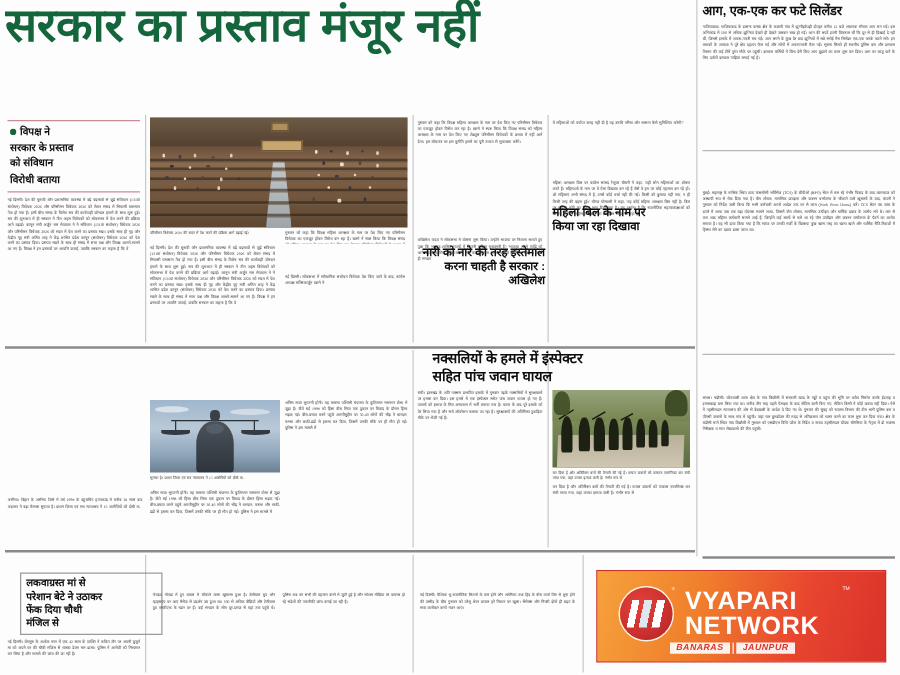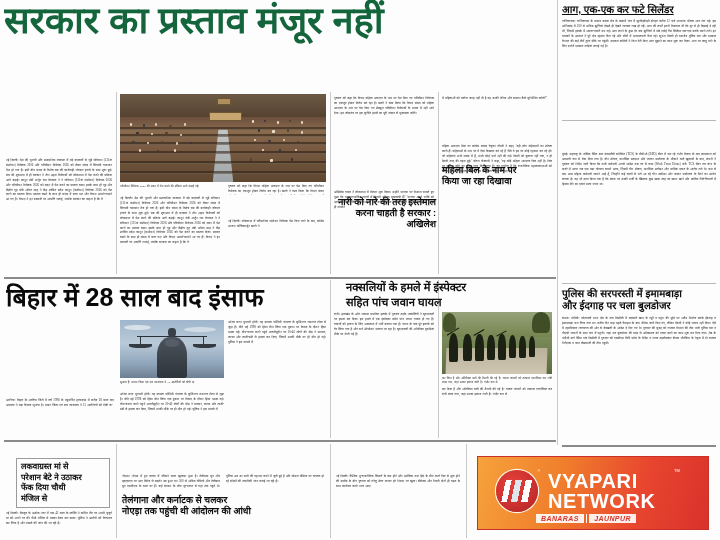--- a/index.html
+++ b/index.html
@@ -221,20 +221,26 @@
 
 <div id="page">
 
   <div class="mast-head">सरकार का प्रस्ताव मंजूर नहीं</div>
 
   <div class="vrule" style="left:557px; top:0px; height:445px;"></div>
   <div class="vrule" style="left:116px; top:92px; height:182px;"></div>
   <div class="vrule" style="left:330px; top:92px; height:182px;"></div>
   <div class="vrule" style="left:438px; top:92px; height:182px;"></div>
 
+  <div class="kicker-box" style="left:6px; top:96px; width:106px;">
+    <div class="kicker-line bullet">विपक्ष ने</div>
+    <div class="kicker-line">सरकार के प्रस्ताव</div>
+    <div class="kicker-line">को संविधान</div>
+    <div class="kicker-line">विरोधी बताया</div>
+  </div>
 
   <div class="body-copy" style="position:absolute; left:6px; top:158px; width:106px; height:115px;">नई दिल्ली। देश की चुनावी और प्रशासनिक व्यवस्था में बड़े बदलावों से जुड़े संविधान (131वां संशोधन) विधेयक 2026 और परिसीमन विधेयक 2026 को लेकर संसद में सियासी घमासान तेज हो गया है। इसी बीच संसद के विशेष सत्र की कार्यवाही जोरदार हंगामे के साथ शुरू हुई। सत्र की शुरुआत में ही सरकार ने तीन अहम विधेयकों को लोकसभा में पेश करने की प्रक्रिया आगे बढ़ाई। कानून मंत्री अर्जुन राम मेघवाल ने ने संविधान (131वां संशोधन) विधेयक 2026 और परिसीमन विधेयक 2026 को सदन में पेश करने का प्रस्ताव रखा। इसके साथ ही गृह और केंद्रीय गृह मंत्री अमित शाह ने केंद्र शासित प्रदेश कानून (संशोधन) विधेयक 2026 को पेश करने का प्रस्ताव दिया। प्रस्ताव रखने के साथ ही संसद में सत्ता पक्ष और विपक्ष आमने-सामने आ गए हैं। विपक्ष ने इन प्रस्तावों पर आपत्ति जताई, जबकि सरकार का कहना है कि वे</div>
 
   <div class="photo parl" style="left:120px; top:94px; width:206px; height:88px;">
     <div class="backwall"></div>
     <div class="podium" style="left:43%; top:20%; width:16%; height:11%;"></div>
     <div class="podium" style="left:47%; top:5%; width:7%; height:7%; background:#b08f5e;"></div>
     <div class="aisle" style="left:45%; top:40%; width:10%; height:60%; clip-path:polygon(28% 0,72% 0,100% 100%,0 100%);"></div>
     <div class="seatrow" style="top:38%"></div>
     <div class="seatrow" style="top:46%"></div>
@@ -291,21 +297,20 @@
   <div class="sub-head sh-9" style="position:absolute; left:334px; top:150px; width:102px;text-align:right;">नारी को नारे की तरह इस्तेमाल करना चाहती है सरकार : अखिलेश</div>
   <div class="body-copy" style="position:absolute; left:334px; top:190px; width:100px; height:84px;">अखिलेश यादव ने लोकसभा में बोलना शुरू किया। उन्होंने भाजपा पर निशाना साधते हुए पूछा कि भाजपा-शासित राज्यों में कितनी महिला मुख्यमंत्री हैं? 'भाजपा अपने एजेंडे को आगे बढ़ाने के लिए महिलाओं के नारे का इस्तेमाल करना चाहती है। जिस पार्टी ने अपने ही संगठन</div>
 
   <div class="body-copy" style="position:absolute; left:442px; top:96px; width:110px; height:20px;">में महिलाओं को पर्याप्त जगह नहीं दी है वह उनकी गरिमा और सम्मान कैसे सुनिश्चित करेगी?'</div>
   <div class="sub-head sh-9" style="position:absolute; left:442px; top:118px; width:112px; white-space:pre-line;">महिला बिल के नाम पर
 किया जा रहा दिखावा</div>
   <div class="body-copy" style="position:absolute; left:442px; top:144px; width:110px; height:128px;">महिला आरक्षण बिल पर कांग्रेस सांसद रेणुका चौधरी ने कहा, 'वही लोग महिलाओं का शोषण करते हैं। महिलाओं के नाम पर वे ऐसा दिखावा कर रहे हैं जैसे वे हम पर कोई एहसान कर रहे हों। जो महिलाएं अभी संसद में हैं, उनसे कोई चर्चा नहीं की गई। किसी को बुलाया नहीं गया, न ही किसी तरह की बहस हुई।' धीरज गोस्वामी ने कहा, 'यह कोई महिला आरक्षण बिल नहीं है। बिल पर महिला कोटे का लेबल लगा दिया गया है। यह दुर्भाग्य है कि राजनीतिक महत्वाकांक्षाओं को छिपाने के लिए महिला आरक्षण का इस्तेमाल किया जा रहा है।'</div>
 
   <div class="hrule thick" style="left:4px; top:277px; width:552px;"></div>
 
-  <div class="big-head" style="left:6px; top:281px; width:330px; font-size:25px; line-height:32px;">बिहार में 28 साल बाद इंसाफ</div>
 
 
   <div class="body-copy" style="position:absolute; left:6px; top:398px; width:108px; height:22px;">अररिया। बिहार के अररिया जिले में वर्ष 1998 के बहुचर्चित हत्याकांड में करीब 28 साल बाद अदालत ने बड़ा फैसला सुनाया है। प्रधान जिला एवं सत्र न्यायालय ने 15 आरोपियों को दोषी क-</div>
 
   <div class="photo justice" style="left:120px; top:320px; width:104px; height:58px;">
 
     <div style="position:absolute; left:16%; right:16%; top:27%; height:1.4px; background:#2a2f36;"></div>
 
     <div style="position:absolute; left:46%; top:14%; width:8%; height:16%; background:#3a4048; border-radius:40%;"></div>
 
@@ -351,50 +356,46 @@
     <div style="position:absolute; left:28%; top:33%; width:11%; height:1px; background:#11150c; transform:rotate(-30deg);"></div>
     <div style="position:absolute; left:49%; top:34%; width:10%; height:1px; background:#11150c; transform:rotate(-28deg);"></div>
 
     <div style="position:absolute; left:1%; top:2%; width:12%; height:30%; background:#46552c; border-radius:50% 50% 30% 30%;"></div>
     <div style="position:absolute; right:2%; top:0; width:16%; height:34%; background:#3f4e27; border-radius:50% 50% 25% 25%;"></div>
   </div>
 
   <div class="body-copy tiny" style="position:absolute; left:442px; top:376px; width:110px; height:10px;">कर दिया है और अतिरिक्त बलों की तैनाती की गई है। घायल जवानों को तत्काल एयरलिफ्ट कर रांची लाया गया, जहां उनका इलाज जारी है। गंभीर रूप से</div>
   <div class="body-copy" style="position:absolute; left:442px; top:387px; width:110px; height:47px;">कर दिया है और अतिरिक्त बलों की तैनाती की गई है। घायल जवानों को तत्काल एयरलिफ्ट कर रांची लाया गया, जहां उनका इलाज जारी है। गंभीर रूप से</div>
 
-  <div class="sub-head sh-10" style="position:absolute; left:562px; top:4px; width:154px;text-decoration:underline;">आग, एक-एक कर फटे सिलेंडर</div>
+  <div class="sub-head sh-10" style="position:absolute; left:562px; top:4px; width:154px;">आग, एक-एक कर फटे सिलेंडर</div>
   <div class="body-copy" style="position:absolute; left:562px; top:19px; width:154px; height:98px;">गाजियाबाद। गाजियाबाद के डासना कस्बा क्षेत्र के कन्नानी गांव में झुग्गीझोपड़ी दोपहर करीब 12 बजे अचानक भीषण आग लग गई। इस अग्निकांड में 500 से अधिक झुग्गियां देखते ही देखते जलकर राख हो गईं। आग की लपटें इतनी विकराल थीं कि दूर से ही दिखाई दे रही थीं, जिससे इलाके में अफरा-तफरी मच गई। आग लगने के कुछ देर बाद झुग्गियों में रखे रसोई गैस सिलेंडर एक-एक करके फटने लगे। इन धमाकों के आवाज ने पूरे क्षेत्र दहशत फैल गई और लोगों में अफरातफरी फैल गई। सूचना मिलते ही स्थानीय पुलिस बल और दमकल विभाग की कई टीमें तुरंत मौके पर पहुंचीं। दमकल कर्मियों ने बिना देरी किए आग बुझाने का काम शुरू कर दिया। आग पर काबू पाने के लिए दर्जनों दमकल गाड़ियां लगाई गई हैं।</div>
 
   <div class="hrule" style="left:562px; top:120px; width:154px;"></div>
 
   <div class="body-copy" style="position:absolute; left:562px; top:152px; width:154px; height:128px;">मुंबई। महाराष्ट्र के नासिक स्थित टाटा कंसल्टेंसी सर्विसेज (TCS) के बीपीओ (BPO) सेंटर में चल रहे गंभीर विवाद के बाद कामकाज को अस्थायी रूप से रोक दिया गया है। यौन शोषण, मानसिक प्रताड़ना और जबरन धर्मांतरण के चौंकाने वाले खुलासों के बाद, कंपनी ने गुरुवार को निर्देश जारी किया कि सभी कर्मचारी अगले आदेश तक घर से काम (Work From Home) करें। TCS सेंटर तब जांच के दायरे में आया जब एक बड़ा घोटाला सामने आया, जिसमें यौन शोषण, मानसिक उत्पीड़न और धार्मिक दबाव के आरोप लगे थे। कम से कम आठ महिला कर्मचारी सामने आई हैं, जिन्होंने कई सालों से चले आ रहे यौन उत्पीड़न और जबरन धर्मांतरण के पैटर्न का आरोप लगाया है। यह भी दावा किया गया है कि स्टाफ पर उनकी मर्जी के खिलाफ कुछ खास तरह का खाना खाने और धार्मिक रीति-रिवाजों में हिस्सा लेने का दबाव डाला जाता था।</div>
 
   <div class="hrule" style="left:562px; top:283px; width:154px;"></div>
 
-  <div class="sub-head sh-10" style="position:absolute; left:562px; top:288px; width:154px; white-space:pre-line;">पुलिस की सरपरस्ती में इमामबाड़ा
-और ईदगाह पर चला बुलडोजर</div>
   <div class="body-copy" style="position:absolute; left:562px; top:316px; width:154px; height:124px;">संभल। चंदौसी। कोतवाली थाना क्षेत्र के गांव बिछौली में सरकारी खाद के गड्ढों व पहुंच की भूमि पर अवैध निर्माण करके ईदगाह व इमामबाड़ा बना लिया गया था। करीब तीन माह पहले पैमाइश के बाद नोटिस जारी किए गए, लेकिन किसी ने कोई जवाब नहीं दिया। ऐसे में तहसीलदार न्यायालय की ओर से बेदखली के आदेश दे दिए गए थे। गुरुवार की सुबह को राजस्व विभाग की टीम भारी पुलिस बल व पीएसी जवानों के साथ गांव में पहुंची। जहां चार बुलडोजर की मदद से अतिक्रमण को ध्वस्त करने का काम शुरू कर दिया गया। क्षेत्र के चंदौसी मार्ग स्थित गांव बिछौली में गुरुवार को एसडीएम विधि पटेल के निर्देश व नायब तहसीलदार दीपक चौरसिया के नेतृत्व में दो राजस्व निरीक्षक व सात लेखपालों की टीम पहुंची।</div>
 
   <div class="hrule thick" style="left:4px; top:440px; width:552px;"></div>
   <div class="hrule thick" style="left:562px; top:445px; width:154px;"></div>
 
   <div class="vrule" style="left:116px; top:444px; height:94px;"></div>
   <div class="vrule" style="left:330px; top:444px; height:94px;"></div>
   <div class="vrule" style="left:466px; top:444px; height:94px;"></div>
 
-  <div class="frame-box" style="left:16px; top:458px; width:94px; height:50px;">
+  <div class="frame-box" style="left:16px; top:458px; width:114px; height:50px;">
     <div class="sub-head sh-8" style="white-space:pre-line;">लकवाग्रस्त मां से
 परेशान बेटे ने उठाकर
 फेंक दिया चौथी
 मंजिल से</div>
   </div>
   <div class="body-copy" style="position:absolute; left:6px; top:511px; width:106px; height:27px;">नई दिल्ली। बेंगलुरु के अशोक नगर में एक 42 साल के व्यक्ति ने कथित तौर पर अपनी बुजुर्ग मां को अपने घर की चौथी मंजिल से धक्का देकर मार डाला। पुलिस ने आरोपी को गिरफ्तार कर लिया है और मामले की जांच की जा रही है।</div>
 
-  <div class="sub-head sh-9" style="position:absolute; left:122px; top:448px; width:202px; white-space:pre-line;">तेलंगाना और कर्नाटक से चलकर
-नोएड़ा तक पहुंची थी आंदोलन की आंधी</div>
   <div class="body-copy" style="position:absolute; left:122px; top:474px; width:202px; height:62px; column-count:2; column-gap:6px;">नोएडा। नोएडा में हुए बवाल में चौंकाने वाला खुलासा हुआ है। टेलीग्राम ग्रुप और व्हाट्सएप पर आए मैसेज से प्रदर्शन उग्र हुआ था। 500 से अधिक वीडियो और टेलीग्राम ग्रुप एसटीएफ के रडार पर हैं। कई संगठन के लोग दूर-दराज से यहां तक पहुंचे थे। पुलिस अब उन सभी की पहचान करने में जुटी हुई है और सोशल मीडिया पर वायरल हो रहे संदेशों की तकनीकी जांच कराई जा रही है।</div>
 
   <div class="body-copy" style="position:absolute; left:336px; top:474px; width:124px; height:62px;">नई दिल्ली। वैश्विक भू-राजनीतिक सितारों के कम होने और अमेरिका तथा हिंद के बीच वार्ता फिर से शुरू होने की उम्मीद के बीच गुरुवार को घरेलू शेयर बाजार हरे निशान पर खुला। सेंसेक्स और निफ्टी दोनों ही बढ़त के साथ कारोबार करते नजर आए।</div>
 
   <div class="ad" style="left:477px; top:456px; width:232px; height:74px;">
 
     <div class="ad-logo" style="left:18px; top:13px; width:42px; height:42px;">
       <div class="wave"></div>
       <div class="reg">®</div>
     </div>

